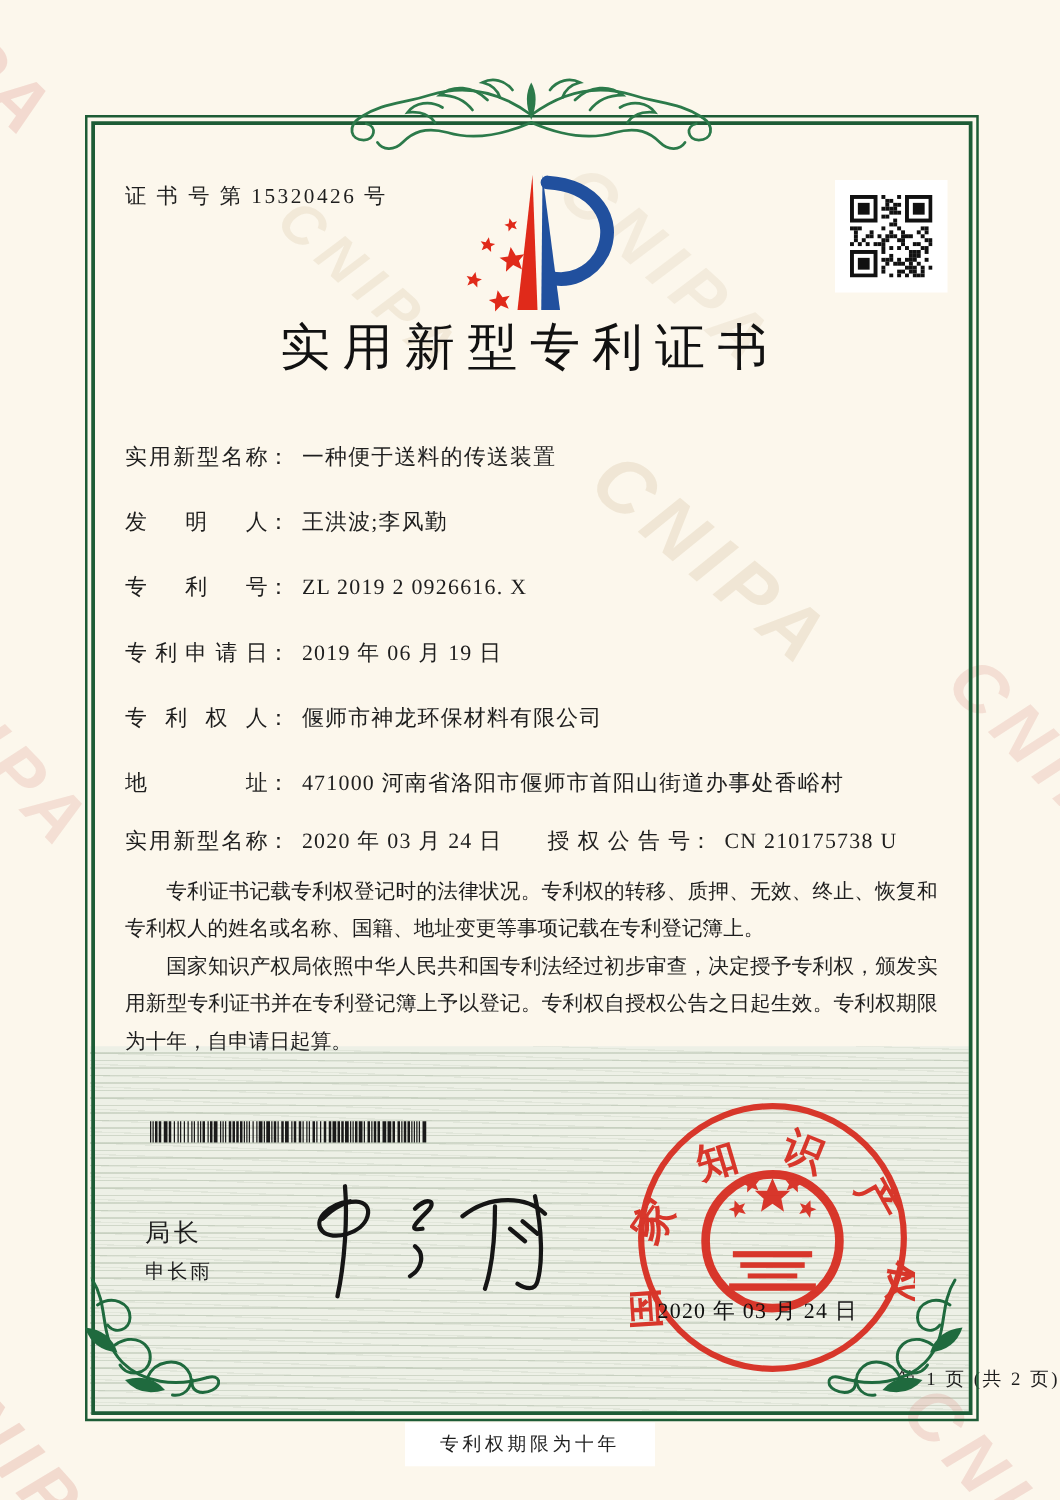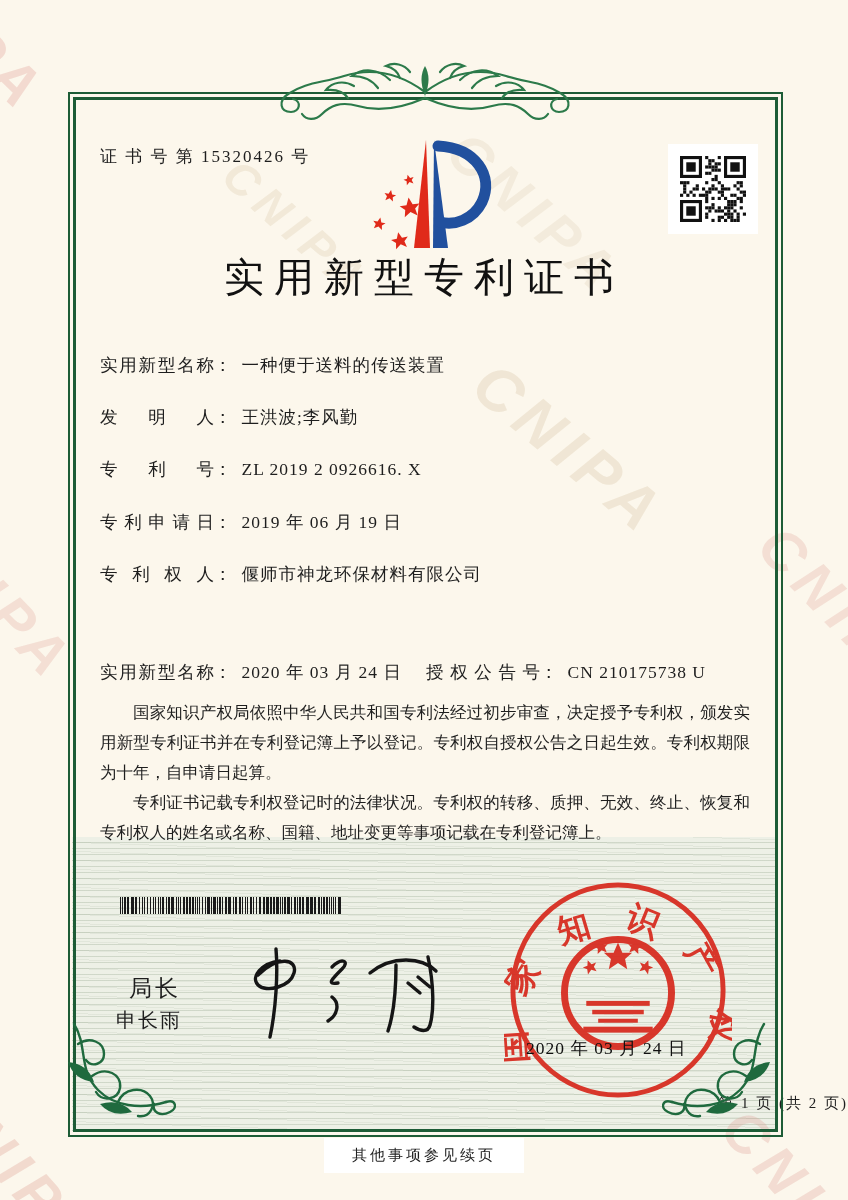--- a/index.html
+++ b/index.html
@@ -27,30 +27,30 @@
   .logo{position:absolute;left:352px;top:136px;z-index:3;}
   .qr-box{position:absolute;left:668px;top:144px;width:90px;height:90px;background:#fff;z-index:3;
           display:flex;align-items:center;justify-content:center;}
   .doc-title{position:absolute;left:0;right:0;top:250px;text-align:center;z-index:3;
              font-size:40px;font-weight:normal;letter-spacing:10px;color:#111;}
   
   .frow{position:absolute;left:100px;font-size:17.5px;white-space:nowrap;z-index:3;}
   .flabel{display:inline-block;width:114px;text-align:justify;text-align-last:justify;}
   .fcolon{margin-right:10px;}
   .fvalue{letter-spacing:1px;}
-  .grant2{position:absolute;left:326px;top:0;}
+  .grant2{position:absolute;left:338px;top:0;}
   
   .body-text{position:absolute;left:100px;top:698px;width:650px;z-index:3;
              font-size:16.5px;line-height:1.82;text-align:justify;}
   .body-text p{margin:0;text-indent:2em;}
   
   .barcode{position:absolute;left:120px;top:897px;width:224px;height:17px;z-index:3;}
   .barcode i{position:absolute;top:0;bottom:0;background:#1a1a1a;}
-  .sig-title{position:absolute;left:116px;top:973px;font-size:23px;letter-spacing:3px;z-index:5;margin-left:13px;}
-  .sig-name{position:absolute;left:116px;top:1007px;font-size:20px;letter-spacing:2px;z-index:5;}
+  .sig-title{position:absolute;left:116px;top:973px;font-size:20px;letter-spacing:3px;z-index:5;}
+  .sig-name{position:absolute;left:116px;top:1007px;font-size:16px;letter-spacing:2px;z-index:5;}
   .sig-script{position:absolute;left:232px;top:945px;z-index:5;}
   .seal{position:absolute;left:504px;top:876px;z-index:5;opacity:0.92;}
   .seal-date{position:absolute;left:526px;top:1036px;font-size:17.5px;letter-spacing:1px;
              color:#101010;z-index:6;white-space:nowrap;}
   .page-info{position:absolute;left:0;right:0;top:1094px;text-align:right;font-size:15px;
              letter-spacing:2px;z-index:3;}
   .note-box{position:absolute;left:50%;transform:translateX(-50%);top:1138px;background:#ffffff;
             padding:8px 28px;font-size:15px;letter-spacing:3px;z-index:3;white-space:nowrap;}
   
   .flourish-top{position:absolute;left:270px;top:56px;z-index:5;}
@@ -263,30 +263,33 @@
   </div>
   <div class="frow" style="top:457px">
     <span class="flabel">专利号</span><span class="fcolon">：</span><span class="fvalue">ZL 2019 2 0926616. X</span>
   </div>
   <div class="frow" style="top:510px">
     <span class="flabel">专利申请日</span><span class="fcolon">：</span><span class="fvalue">2019 年 06 月 19 日</span>
   </div>
   <div class="frow" style="top:562px">
     <span class="flabel">专利权人</span><span class="fcolon">：</span><span class="fvalue">偃师市神龙环保材料有限公司</span>
   </div>
+  <div class="frow" style="top:614px">
+    <span class="flabel">地址</span><span class="fcolon">：</span><span class="fvalue">471000 河南省洛阳市偃师市首阳山街道办事处香峪村</span>
+  </div>
   <div class="frow" style="top:660px">
     <span class="flabel">实用新型名称</span><span class="fcolon">：</span><span class="fvalue">2020 年 03 月 24 日</span>
     <span class="grant2">
       <span class="flabel">授权公告号</span><span class="fcolon">：</span><span class="fvalue">CN 210175738 U</span>
     </span>
   </div>
 
   <div class="body-text">
+    <p>专利证书记载专利权登记时的法律状况。专利权的转移、质押、无效、终止、恢复和专利权人的姓名或名称、国籍、地址变更等事项记载在专利登记簿上。</p>
     <p>国家知识产权局依照中华人民共和国专利法经过初步审查，决定授予专利权，颁发实用新型专利证书并在专利登记簿上予以登记。专利权自授权公告之日起生效。专利权期限为十年，自申请日起算。</p>
-    <p>专利证书记载专利权登记时的法律状况。专利权的转移、质押、无效、终止、恢复和专利权人的姓名或名称、国籍、地址变更等事项记载在专利登记簿上。</p>
   </div>
 
   <div class="barcode">
       <i style="left:0px;width:1px"></i>
       <i style="left:2px;width:1px"></i>
       <i style="left:4px;width:2px"></i>
       <i style="left:7px;width:2px"></i>
       <i style="left:11px;width:3px"></i>
       <i style="left:15px;width:2px"></i>
       <i style="left:19px;width:1px"></i>
@@ -394,15 +397,15 @@
       <use href="#st2" transform="translate(143,92) scale(0.75) rotate(20)"></use>
       <rect x="83" y="126" width="64" height="5"></rect>
       <rect x="89" y="135" width="52" height="4.5"></rect>
       <rect x="95" y="144" width="40" height="4"></rect>
       <rect x="80" y="152" width="70" height="6"></rect>
     </g>
   </svg>
   <div class="seal-date">2020 年 03 月 24 日</div>
 
   <div class="page-info">第 1 页 (共 2 页)</div>
-  <div class="note-box">其他事项参见续页</div>
+  <div class="note-box">专利权期限为十年</div>
 
 </div>
 
 </body></html>

